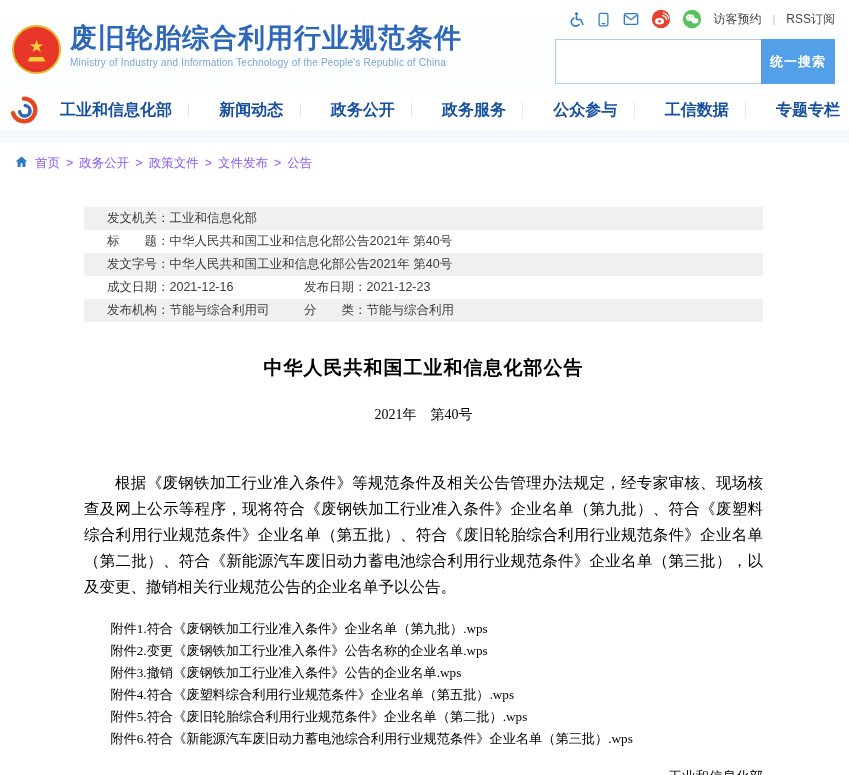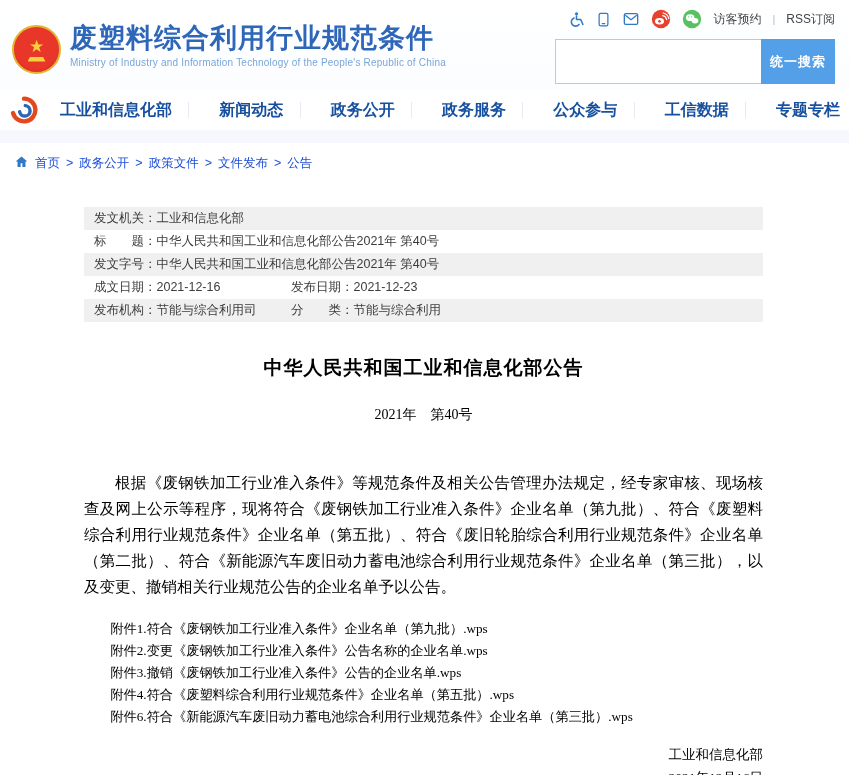--- a/index.html
+++ b/index.html
@@ -35,51 +35,51 @@
   .nav { position:relative; height:40px; display:flex; align-items:center; background:#fff; }
   .nav-logo { position:absolute; left:10px; top:6px; }
   .nav ul { list-style:none; display:flex; justify-content:space-between; align-items:center;
             width:780px; margin-left:60px; }
   .nav li { display:flex; align-items:center; font-size:16px; font-weight:bold; color:#17509e; cursor:pointer; }
   .nav li + li::before { content:""; width:1px; height:16px; background:#e4eaf3; margin-right:30px; }
   .nav-strip { height:13px; background:#f5f8fc; }
 
   
   .breadcrumb { display:flex; align-items:center; gap:6px; padding-left:14px; margin-top:9px; height:22px; }
-  .breadcrumb span { font-size:12.5px; color:#1d4ed8; }
+  .breadcrumb span { font-size:12.5px; color:#8b5cf6; }
   .breadcrumb .crumb { cursor:pointer; }
 
   
   .content { margin-left:84px; width:679px; }
 
   .meta-table { margin-top:33px; }
   .meta-row { display:flex; align-items:center; height:23px; padding-left:10px;
               font-size:12.5px; color:#3c3c3c; }
   .meta-row.gray { background:#f0f0f0; }
   .meta-cell1 { width:197px; }
-  .meta-label { white-space:pre; }
+  .meta-label { white-space:pre;margin-left:13px; }
 
   .article { font-family:"Liberation Serif","DejaVu Serif",serif; color:#000; }
   .art-title { text-align:center; font-size:19px; font-weight:bold; margin-top:33px; letter-spacing:1px; }
   .art-issue { text-align:center; font-size:14px; margin-top:25px; }
   .art-body  { margin-top:46px; font-size:15.5px; line-height:26px; text-indent:2em; text-align:justify; }
   .attachments { list-style:none; margin-top:18px; }
   .attachments li { font-size:13.2px; line-height:22px; padding-left:2em; cursor:pointer; }
   .signature { margin-top:15px; text-align:right; font-size:13.5px; line-height:23px; }
 </style>
 </head>
 <body>
 
 <div class="header">
   <div class="emblem">
     <div class="star">★</div>
     <div class="gate"></div>
   </div>
   <div class="site-block">
-    <div class="site-title">废塑料综合利用行业规范条件</div>
+    <div class="site-title">废旧轮胎综合利用行业规范条件</div>
     <div class="site-sub">Ministry of Industry and Information Technology of the People's Republic of China</div>
   </div>
 
   <div class="header-right">
     <div class="icon-row">
       <span>
         <svg viewBox="0 0 24 24" width="17" height="17">
             <circle cx="12" cy="4" r="2.2" fill="#3079c8"></circle>
             <path d="M12 7 v5 h6 l3 7" stroke="#3079c8" stroke-width="2.2" fill="none" stroke-linecap="round" stroke-linejoin="round"></path>
             <path d="M15.5 19a6 6 0 1 1 -7 -9.2" stroke="#3079c8" stroke-width="2.2" fill="none" stroke-linecap="round"></path>
@@ -197,20 +197,21 @@
 
   <div class="article">
     <div class="art-title">中华人民共和国工业和信息化部公告</div>
     <div class="art-issue">2021年　第40号</div>
     <p class="art-body">根据《废钢铁加工行业准入条件》等规范条件及相关公告管理办法规定，经专家审核、现场核查及网上公示等程序，现将符合《废钢铁加工行业准入条件》企业名单（第九批）、符合《废塑料综合利用行业规范条件》企业名单（第五批）、符合《废旧轮胎综合利用行业规范条件》企业名单（第二批）、符合《新能源汽车废旧动力蓄电池综合利用行业规范条件》企业名单（第三批），以及变更、撤销相关行业规范公告的企业名单予以公告。</p>
     <ul class="attachments">
       <li>附件1.符合《废钢铁加工行业准入条件》企业名单（第九批）.wps</li>
       <li>附件2.变更《废钢铁加工行业准入条件》公告名称的企业名单.wps</li>
       <li>附件3.撤销《废钢铁加工行业准入条件》公告的企业名单.wps</li>
       <li>附件4.符合《废塑料综合利用行业规范条件》企业名单（第五批）.wps</li>
+      <li>附件5.符合《废旧轮胎综合利用行业规范条件》企业名单（第二批）.wps</li>
       <li>附件6.符合《新能源汽车废旧动力蓄电池综合利用行业规范条件》企业名单（第三批）.wps</li>
     </ul>
     <div class="signature">
       <div>工业和信息化部</div>
       <div>2021年12月16日</div>
     </div>
   </div>
 
 </div>
 

